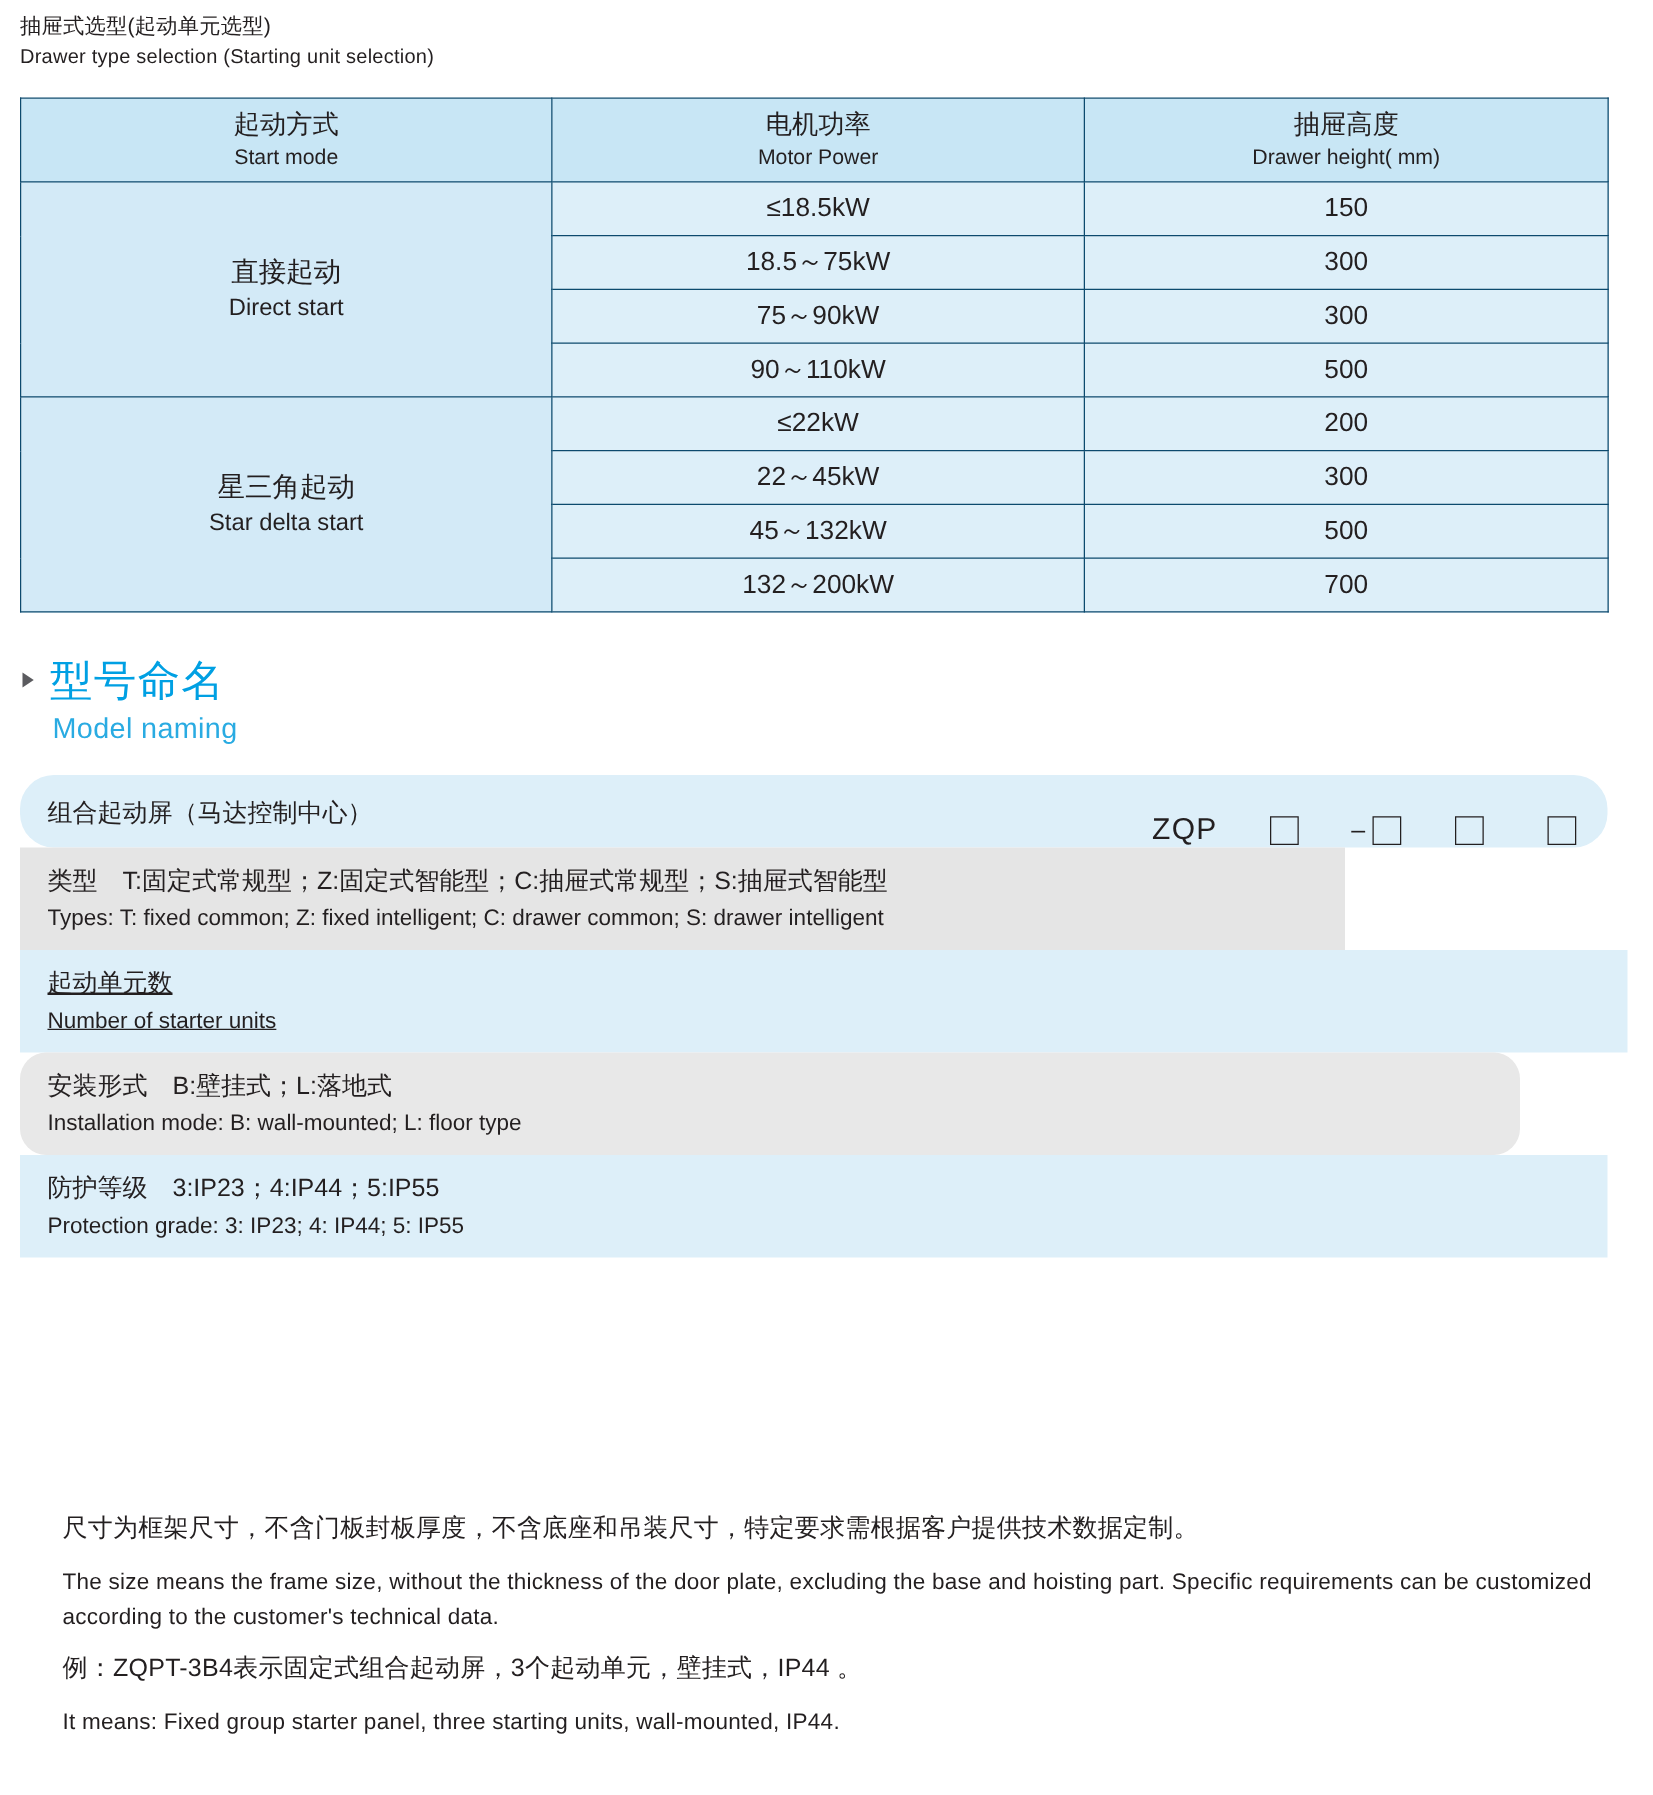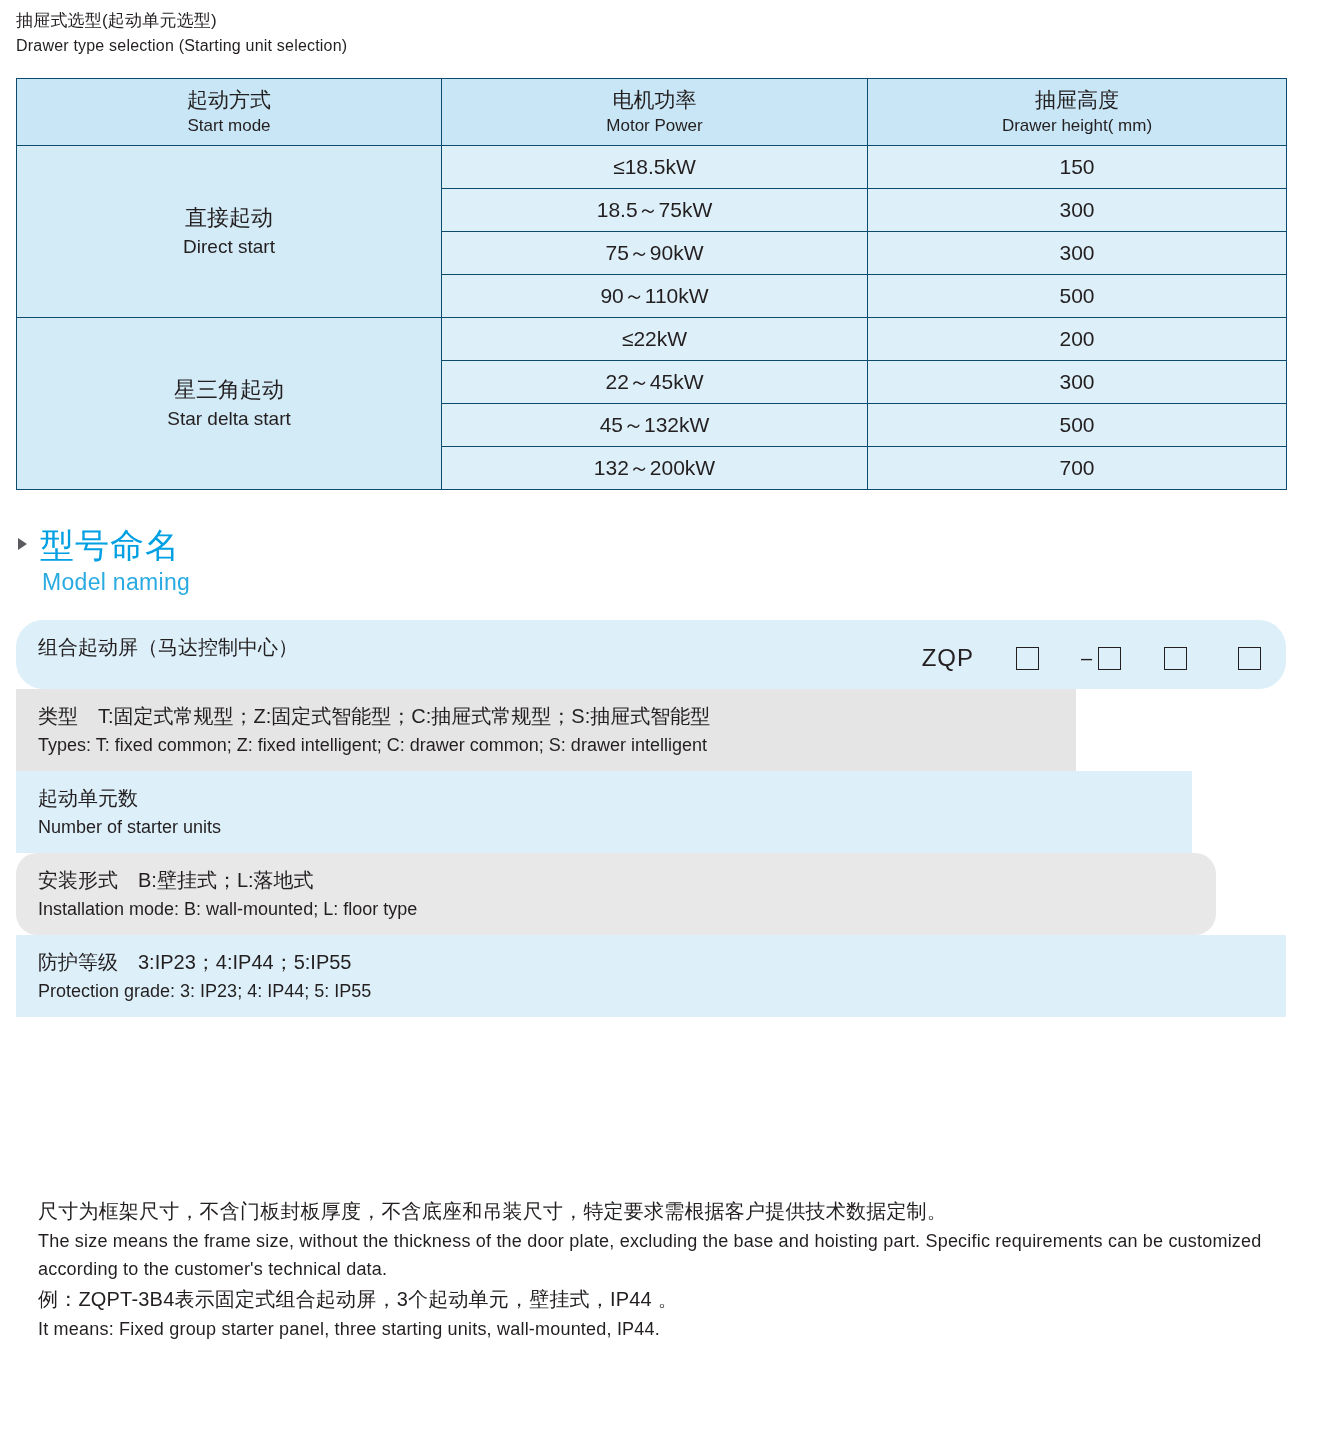--- a/index.html
+++ b/index.html
@@ -130,23 +130,23 @@
     color: #231f20;
   }
   .n-en {
     font-size: 18px;
     line-height: 28px;
     color: #231f20;
   }
 
   .row1 {
     background: #ddeff9;
-    height: 69px;
+    height: 58px;
     display: flex;
-    align-items: flex-start;
+    align-items: flex-end;
     border-radius: 27px;
   }
   .row1 .label { flex: 0 0 auto; }
   .row1 .code {
     margin-left: auto;
     display: flex;
     align-items: center;
     gap: 0;
     margin-top: 24px;
   }
@@ -174,33 +174,33 @@
     margin-right: 6px;
     color: #231f20;
   }
 
   .row2 { background: #e5e5e5; }
   .row3 { background: #ddeff9; }
   .row4 { background: #e8e8e8; border-radius: 21px; }
   .row5 { background: #ddeff9; }
 
   .row2 { width: 1060px; }
-  .row3 { width: 1176px; }
+  .row3 { width: 1286px; text-decoration: underline; }
   .row4 { width: 1200px; }
   .row5 { width: 1270px; }
 
   
   .desc {
     position: absolute;
     left: 38px;
     top: 1195px;
     width: 1260px;
   }
   .desc p {
-    margin: 0;
+    margin: 12px;
     color: #231f20;
   }
   .d-cn {
     font-size: 20px;
     line-height: 32px;
     letter-spacing: .2px;
   }
   .d-en {
     font-size: 18px;
     line-height: 28px;

